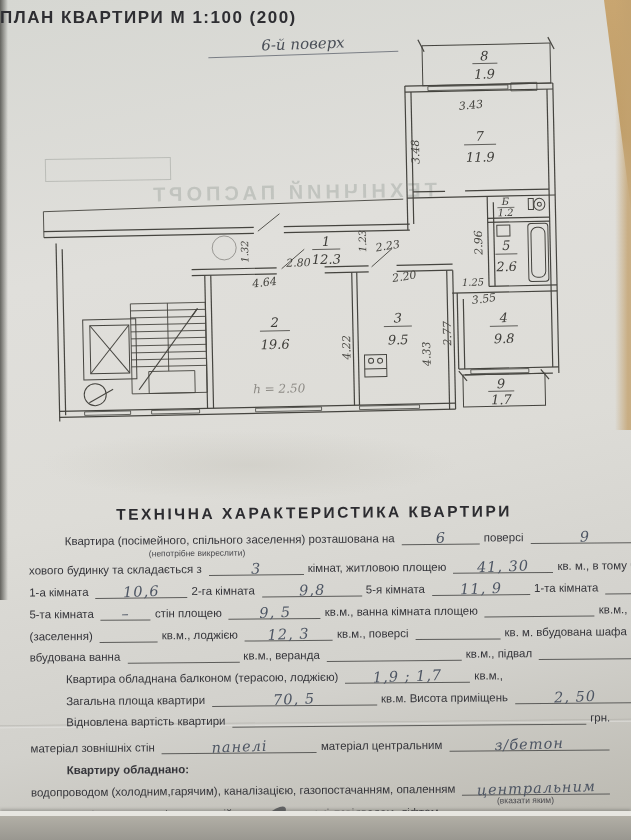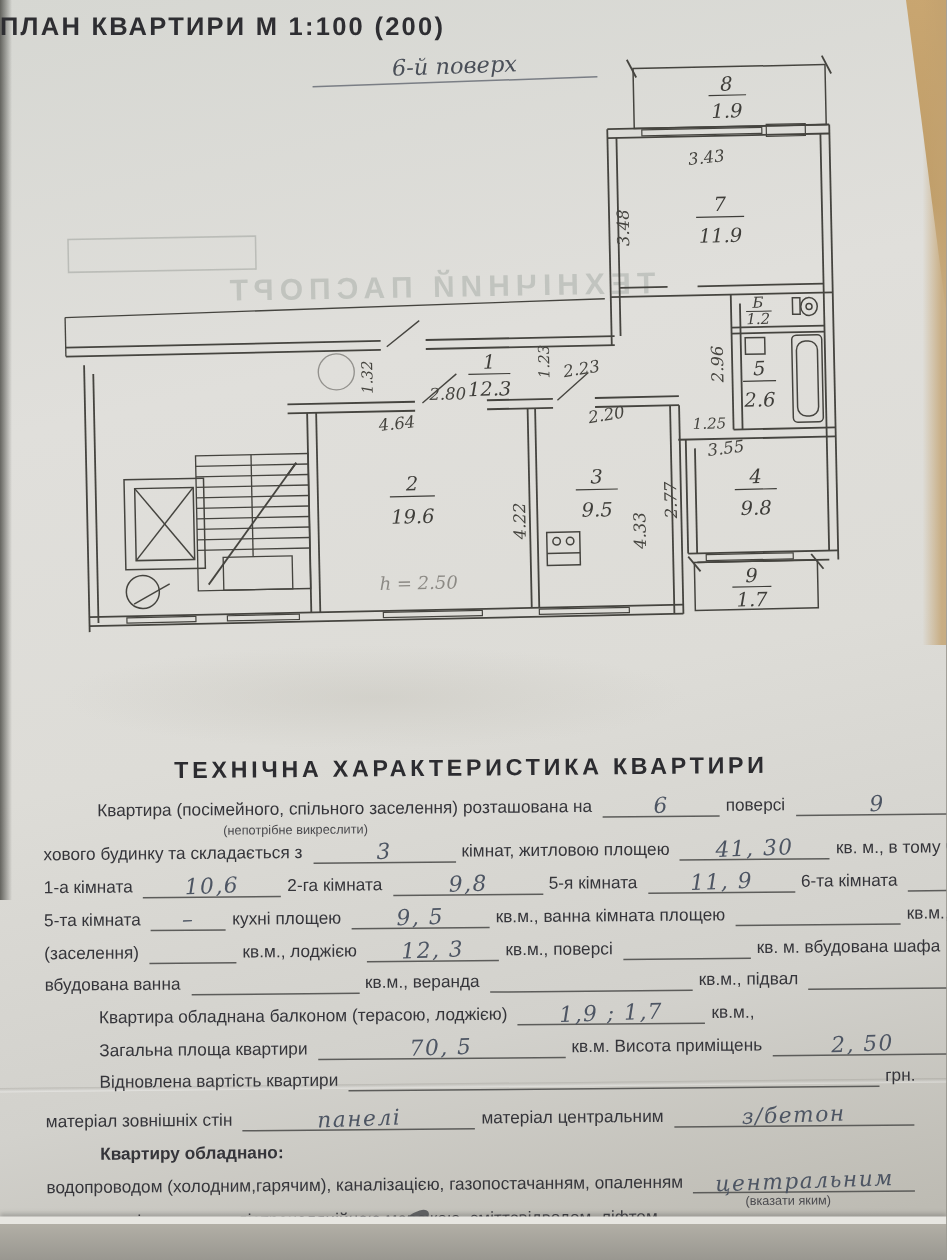--- a/index.html
+++ b/index.html
@@ -294,28 +294,28 @@
       <span class="txt">кв. м., в тому числі:</span>
     </div>
 
     <div class="row">
       <span class="txt">1-а кімната</span>
       <span class="blank" style="min-width:92px"><span class="hw">10,6</span></span>
       <span class="txt">2-га кімната</span>
       <span class="blank" style="min-width:100px"><span class="hw">9,8</span></span>
       <span class="txt">5-я кімната</span>
       <span class="blank" style="min-width:98px"><span class="hw">11, 9</span></span>
-      <span class="txt">6-та кімната</span>
+      <span class="txt">1-та кімната</span>
       <span class="blank grow" style="min-width:50px"></span>
     </div>
 
     <div class="row">
       <span class="txt">5-та кімната</span>
       <span class="blank" style="min-width:50px"><span class="hw">–</span></span>
-      <span class="txt">кухні площею</span>
+      <span class="txt">стін площею</span>
       <span class="blank" style="min-width:92px"><span class="hw">9, 5</span></span>
       <span class="txt">кв.м., ванна кімната площею</span>
       <span class="blank grow" style="min-width:110px"></span>
       <span class="txt">кв.м., вбиральня</span>
     </div>
 
     <div class="row">
       <span class="txt">(заселення)</span>
       <span class="blank" style="min-width:58px"></span>
       <span class="txt">кв.м., лоджією</span>

